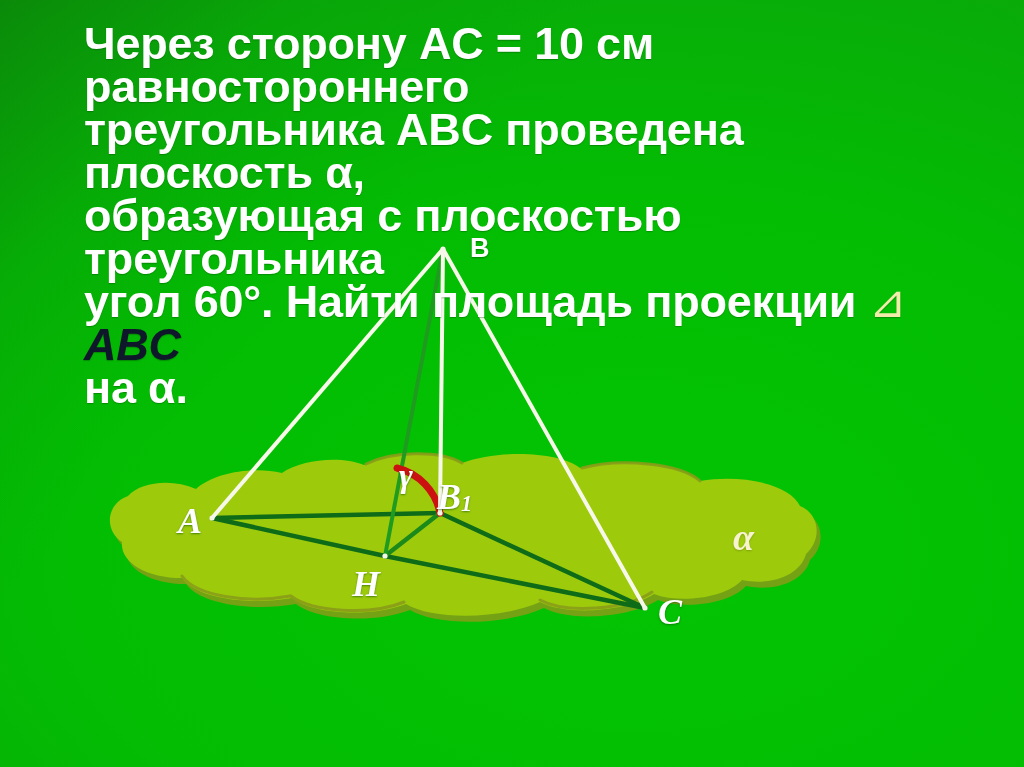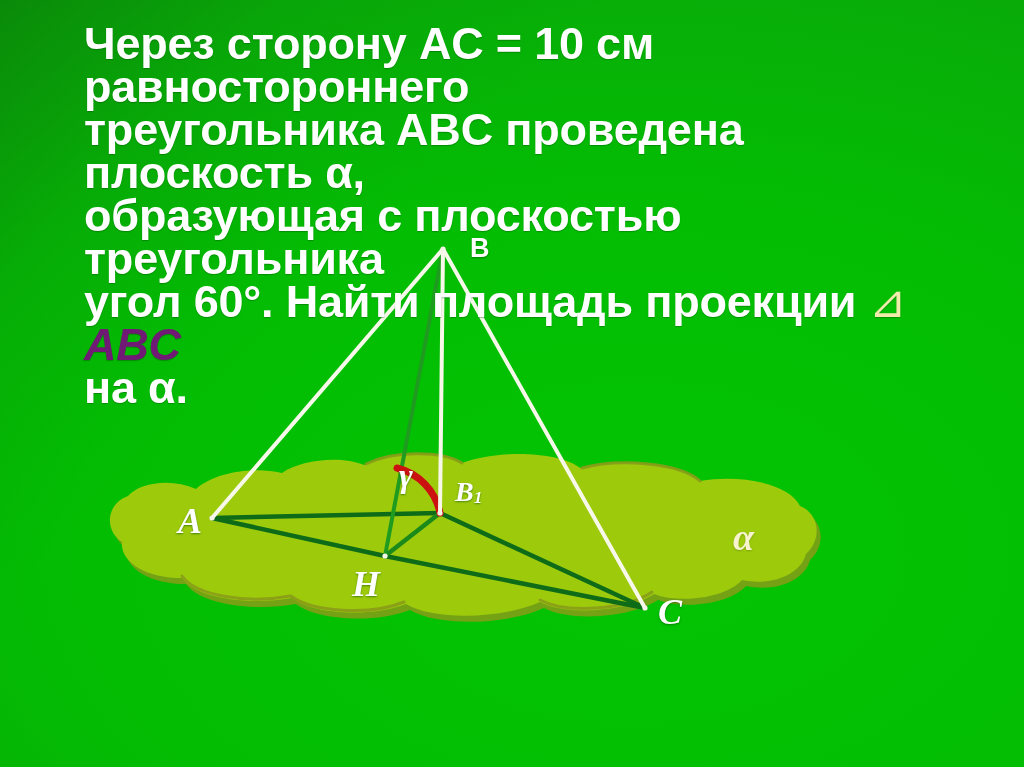--- a/index.html
+++ b/index.html
@@ -35,21 +35,21 @@
     width: 880px;
     color: #ffffff;
     font-size: 45px;
     font-weight: bold;
     line-height: 43px;
     letter-spacing: -0.2px;
     text-shadow: 0 1px 1px rgba(0,60,0,0.35);
     white-space: pre-wrap;
   }
   #problem-text .hl {
-    color: #701a75;
+    color: #0f172a;
     font-style: italic;
     font-family: "Liberation Sans", sans-serif;
   }
   #problem-text .tri {
     color: #f2ecaa;
     font-weight: normal;
   }
 
   
   #diagram {
@@ -69,21 +69,21 @@
   .lbl-serif {
     font-family: "Liberation Serif", serif;
     font-style: italic;
   }
   .lbl-sans {
     font-family: "Liberation Sans", sans-serif;
     font-style: normal;
   }
   #label-B  { left: 470px; top: 233px; font-size: 27px; }
   #label-A  { left: 178px; top: 500px; font-size: 36px; }
-  #label-B1 { left: 455px; top: 476px; font-size: 28px; }
+  #label-B1 { left: 437px; top: 476px; font-size: 36px; }
   #label-H  { left: 352px; top: 563px; font-size: 36px; }
   #label-C  { left: 658px; top: 591px; font-size: 36px; }
   #label-gamma {
     left: 399px; top: 458px; font-size: 33px;
     font-family: "Liberation Serif", serif; font-style: italic;
   }
   #label-alpha {
     position: absolute;
     left: 733px; top: 515px;
     font-size: 38px;

